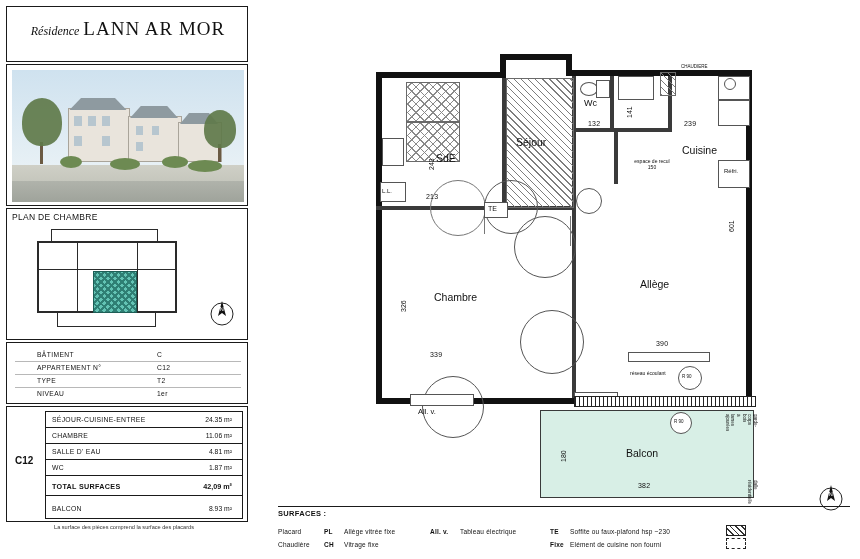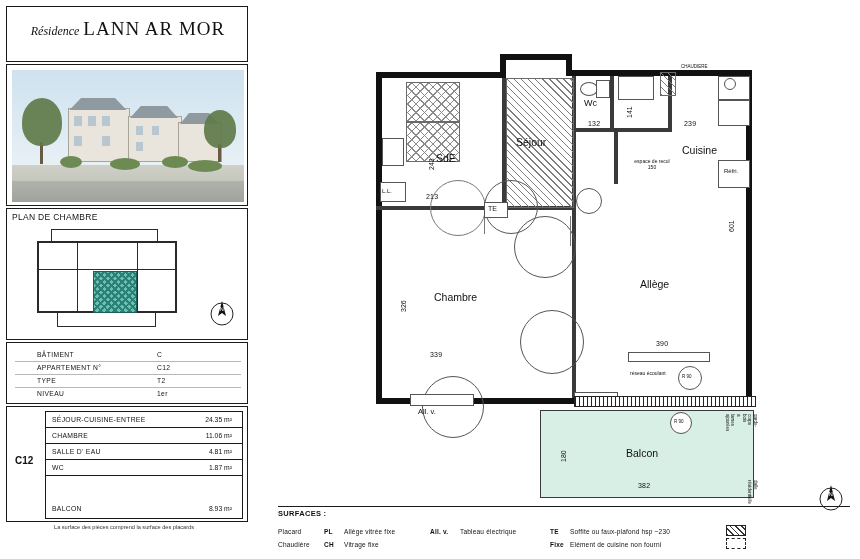--- a/index.html
+++ b/index.html
@@ -211,20 +211,24 @@
       <span class="sv">11.06 m²</span>
     </div>
     <div class="srow" style="top:32px;">
       <span class="sl">SALLE D' EAU</span>
       <span class="sv">4.81 m²</span>
     </div>
     <div class="srow" style="top:48px;">
       <span class="sl">WC</span>
       <span class="sv">1.87 m²</span>
     </div>
+    <div class="srow total" style="top:64px;height:20px;">
+      <span class="sl" style="top:6px;">TOTAL SURFACES</span>
+      <span class="sv" style="top:6px;">42,09 m²</span>
+    </div>
     <div class="srow nb" style="top:88px;height:19px;">
       <span class="sl" style="top:5px;">BALCON</span>
       <span class="sv" style="top:5px;">8.93 m²</span>
     </div>
   </div>
 </div>
 <div class="abs" id="surf-note">La surface des pièces comprend la surface des placards</div>
 
 <div class="abs" id="plan">
 

